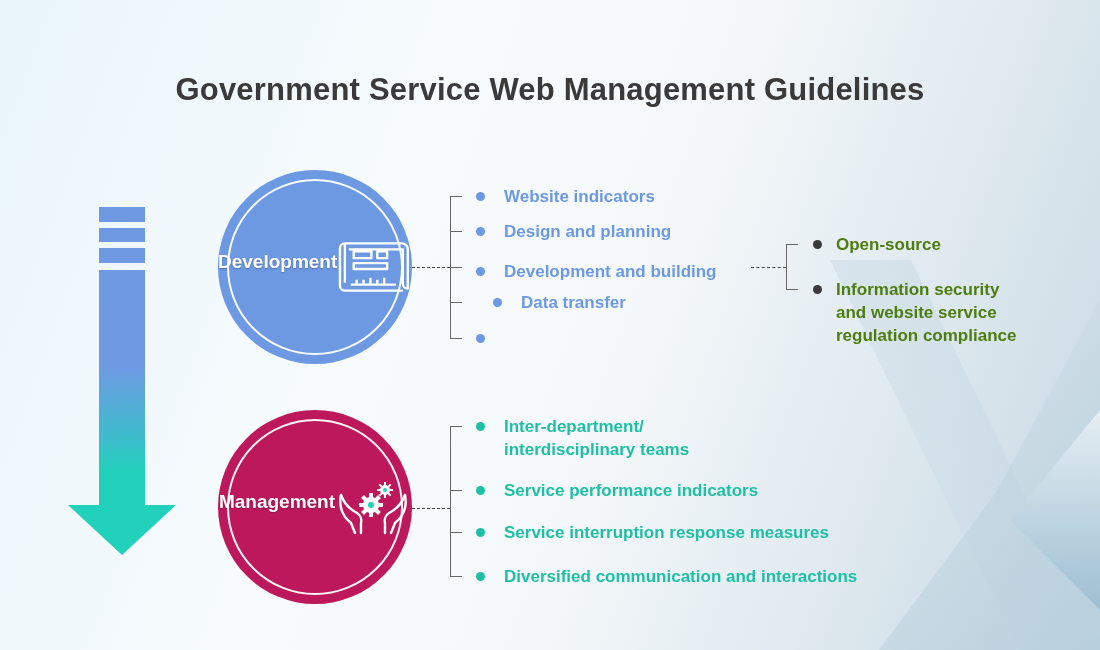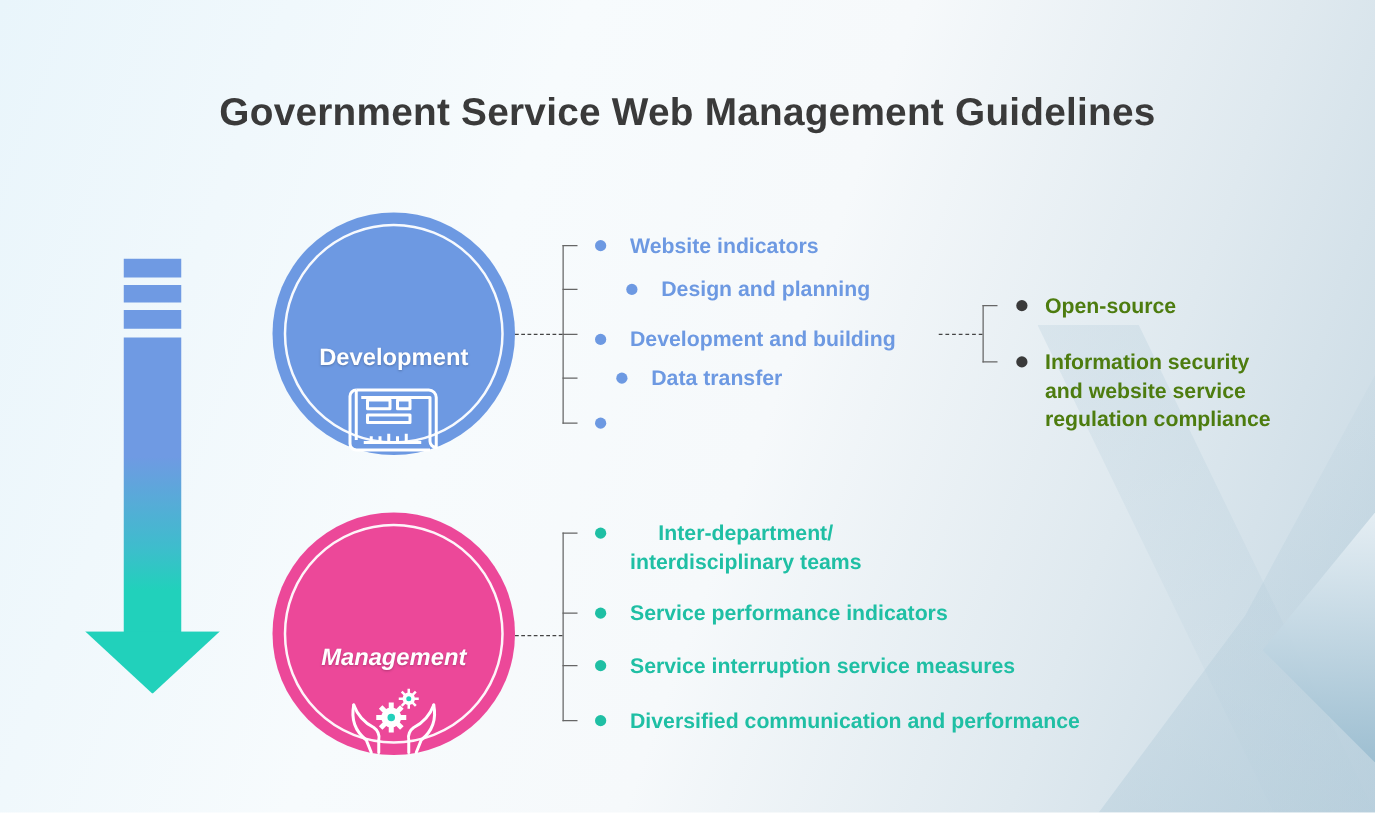--- a/index.html
+++ b/index.html
@@ -39,27 +39,27 @@
   }
   .arrow-head {
     position: absolute; left: 68px; top: 505px; width: 108px; height: 50px;
     background: #21d1bb;
     clip-path: polygon(0 0, 100% 0, 50% 100%);
   }
 
   
   .circle {
     position: absolute; border-radius: 50%;
-    display: flex; flex-direction: column; align-items: center; justify-content: flex-end;
+    display: flex; flex-direction: row; align-items: center; justify-content: center;
   }
   .circle::after {
     content: ""; position: absolute; inset: 9px; border: 2px solid rgba(255,255,255,0.95); border-radius: 50%;
   }
   .circle-dev { left: 218px; top: 170px; width: 194px; height: 194px; background: #6d99e2; }
-  .circle-mgmt { left: 218px; top: 410px; width: 194px; height: 194px; background: #ec4899; font-style: italic; }
+  .circle-mgmt { left: 218px; top: 410px; width: 194px; height: 194px; background: #be185d; }
   .circle-label {
     color: #fff; font-size: 19px; font-weight: bold; margin-bottom: 10px;
     text-shadow: 0 1px 2px rgba(0,0,0,0.25);
   }
   .circle-icon { width: 76px; height: 56px; }
 
   
   .dash { position: absolute; border-top: 1.5px dashed #444; height: 0; }
   .bracket { position: absolute; border-left: 1.5px solid #666; }
   .tick { position: absolute; border-top: 1.5px solid #666; width: 12px; }
@@ -137,21 +137,21 @@
 <div class="tick" style="left:450px; top:196px;"></div>
 <div class="tick" style="left:450px; top:231px;"></div>
 <div class="tick" style="left:450px; top:267px;"></div>
 <div class="tick" style="left:450px; top:302px;"></div>
 <div class="tick" style="left:450px; top:338px;"></div>
 
 <div class="item blue" style="left:476px; top:185px;">
   <span class="dot"></span>
   <span class="item-text">Website indicators</span>
 </div>
-<div class="item blue" style="left:501px; top:220px;">
+<div class="item blue" style="left:476px; top:220px;">
   <span class="dot"></span>
   <span class="item-text">Design and planning</span>
 </div>
 <div class="item blue" style="left:476px; top:260px;">
   <span class="dot"></span>
   <span class="item-text">Development and building</span>
 </div>
 <div class="item blue" style="left:493px; top:291px;">
   <span class="dot"></span>
   <span class="item-text">Data transfer</span>
@@ -176,29 +176,29 @@
 regulation compliance</span>
 </div>
 
 <div class="dash" style="left:412px; top:508px; width:38px;"></div>
 <div class="bracket" style="left:450px; top:426px; height:151px;"></div>
 <div class="tick" style="left:450px; top:426px;"></div>
 <div class="tick" style="left:450px; top:490px;"></div>
 <div class="tick" style="left:450px; top:532px;"></div>
 <div class="tick" style="left:450px; top:576px;"></div>
 
-<div class="item teal" style="left:476px; top:415px;text-align:center;">
+<div class="item teal" style="left:476px; top:415px;">
   <span class="dot"></span>
   <span class="item-text">Inter-department/
 interdisciplinary teams</span>
 </div>
 <div class="item teal" style="left:476px; top:479px;">
   <span class="dot"></span>
   <span class="item-text">Service performance indicators</span>
 </div>
 <div class="item teal" style="left:476px; top:521px;">
   <span class="dot"></span>
-  <span class="item-text">Service interruption service measures</span>
+  <span class="item-text">Service interruption response measures</span>
 </div>
 <div class="item teal" style="left:476px; top:565px;">
   <span class="dot"></span>
-  <span class="item-text">Diversified communication and performance</span>
+  <span class="item-text">Diversified communication and interactions</span>
 </div>
 
 </body></html>

